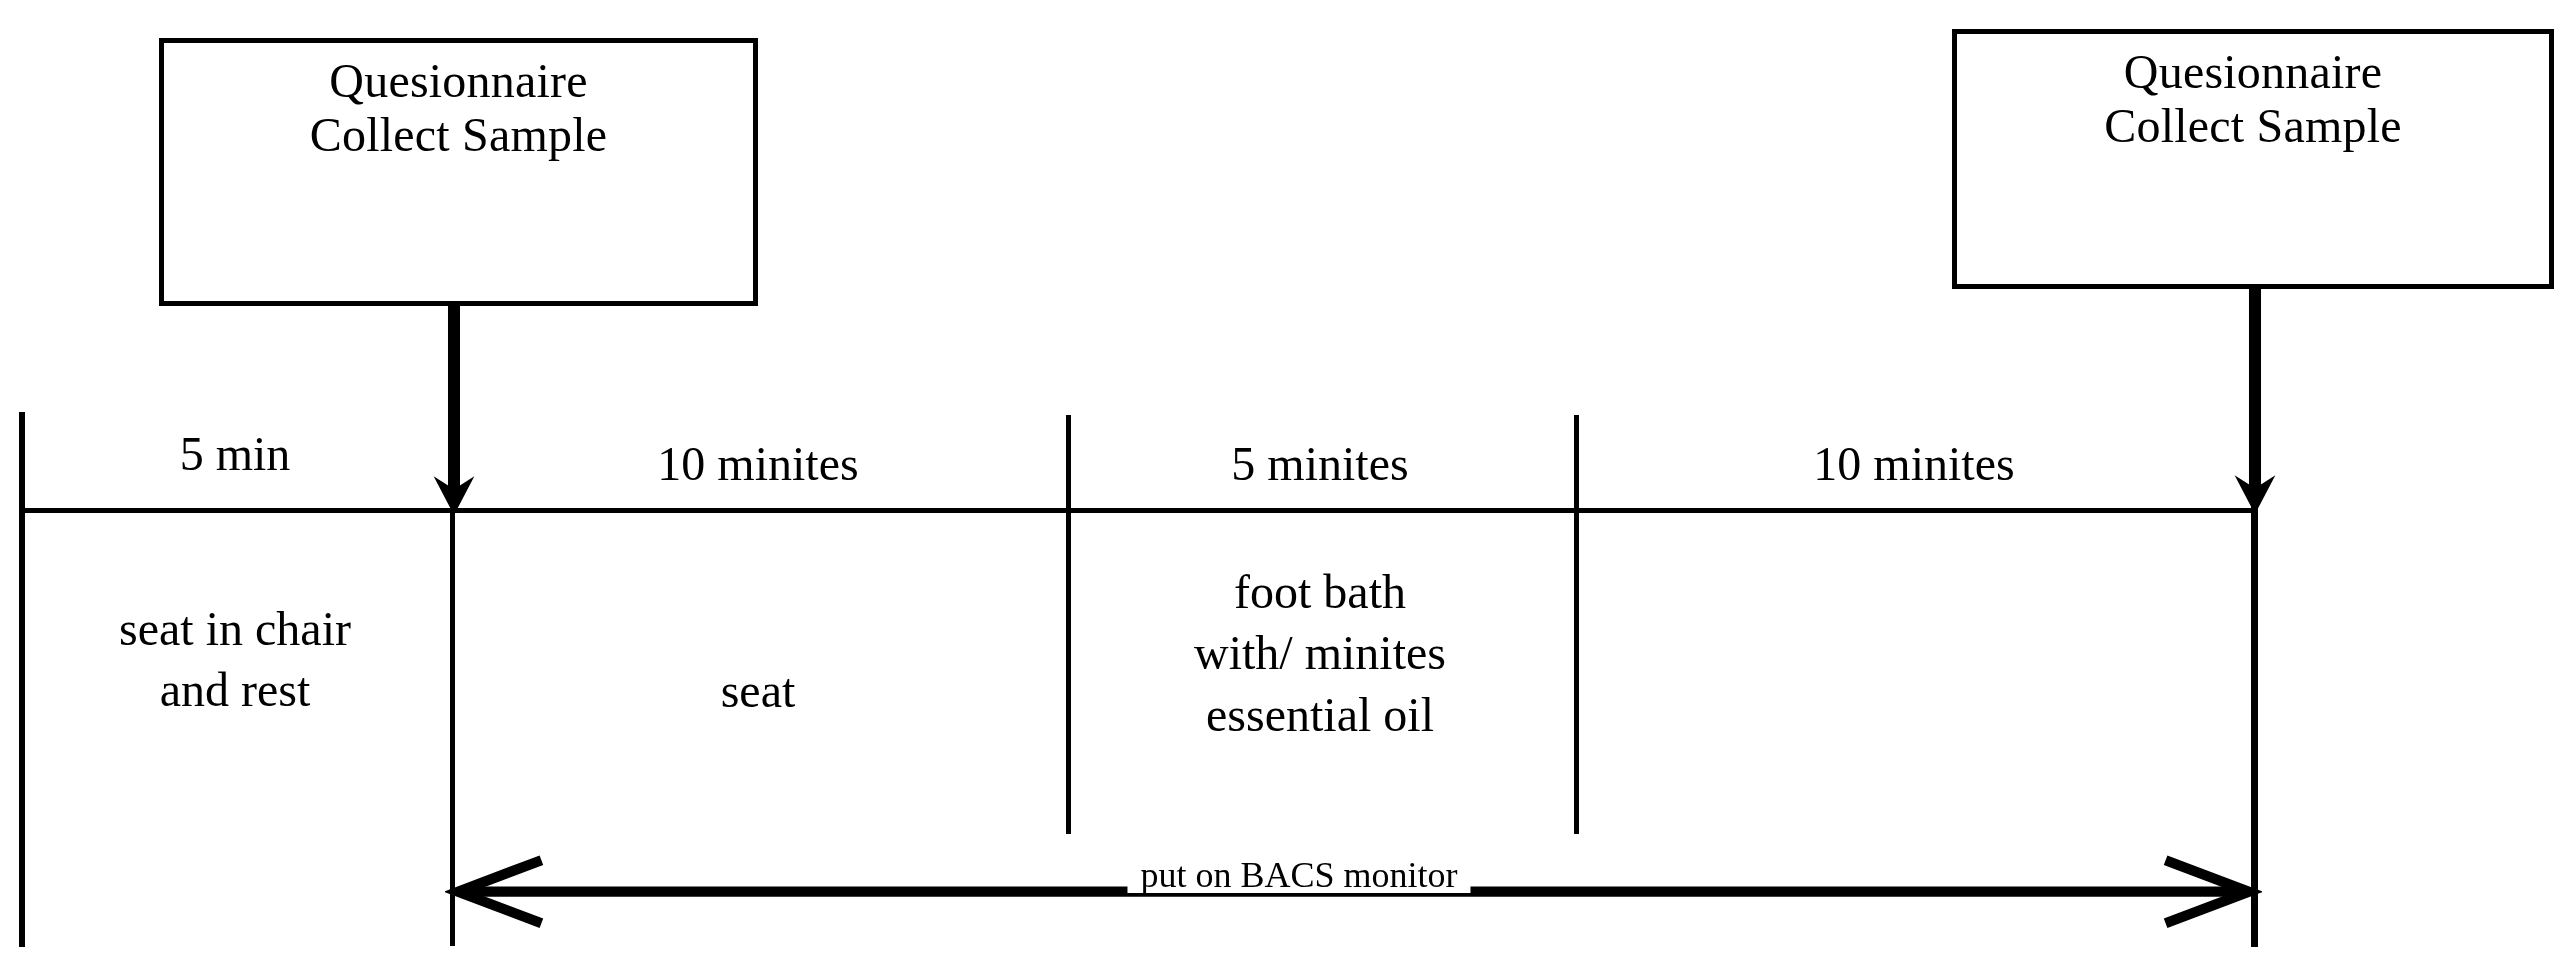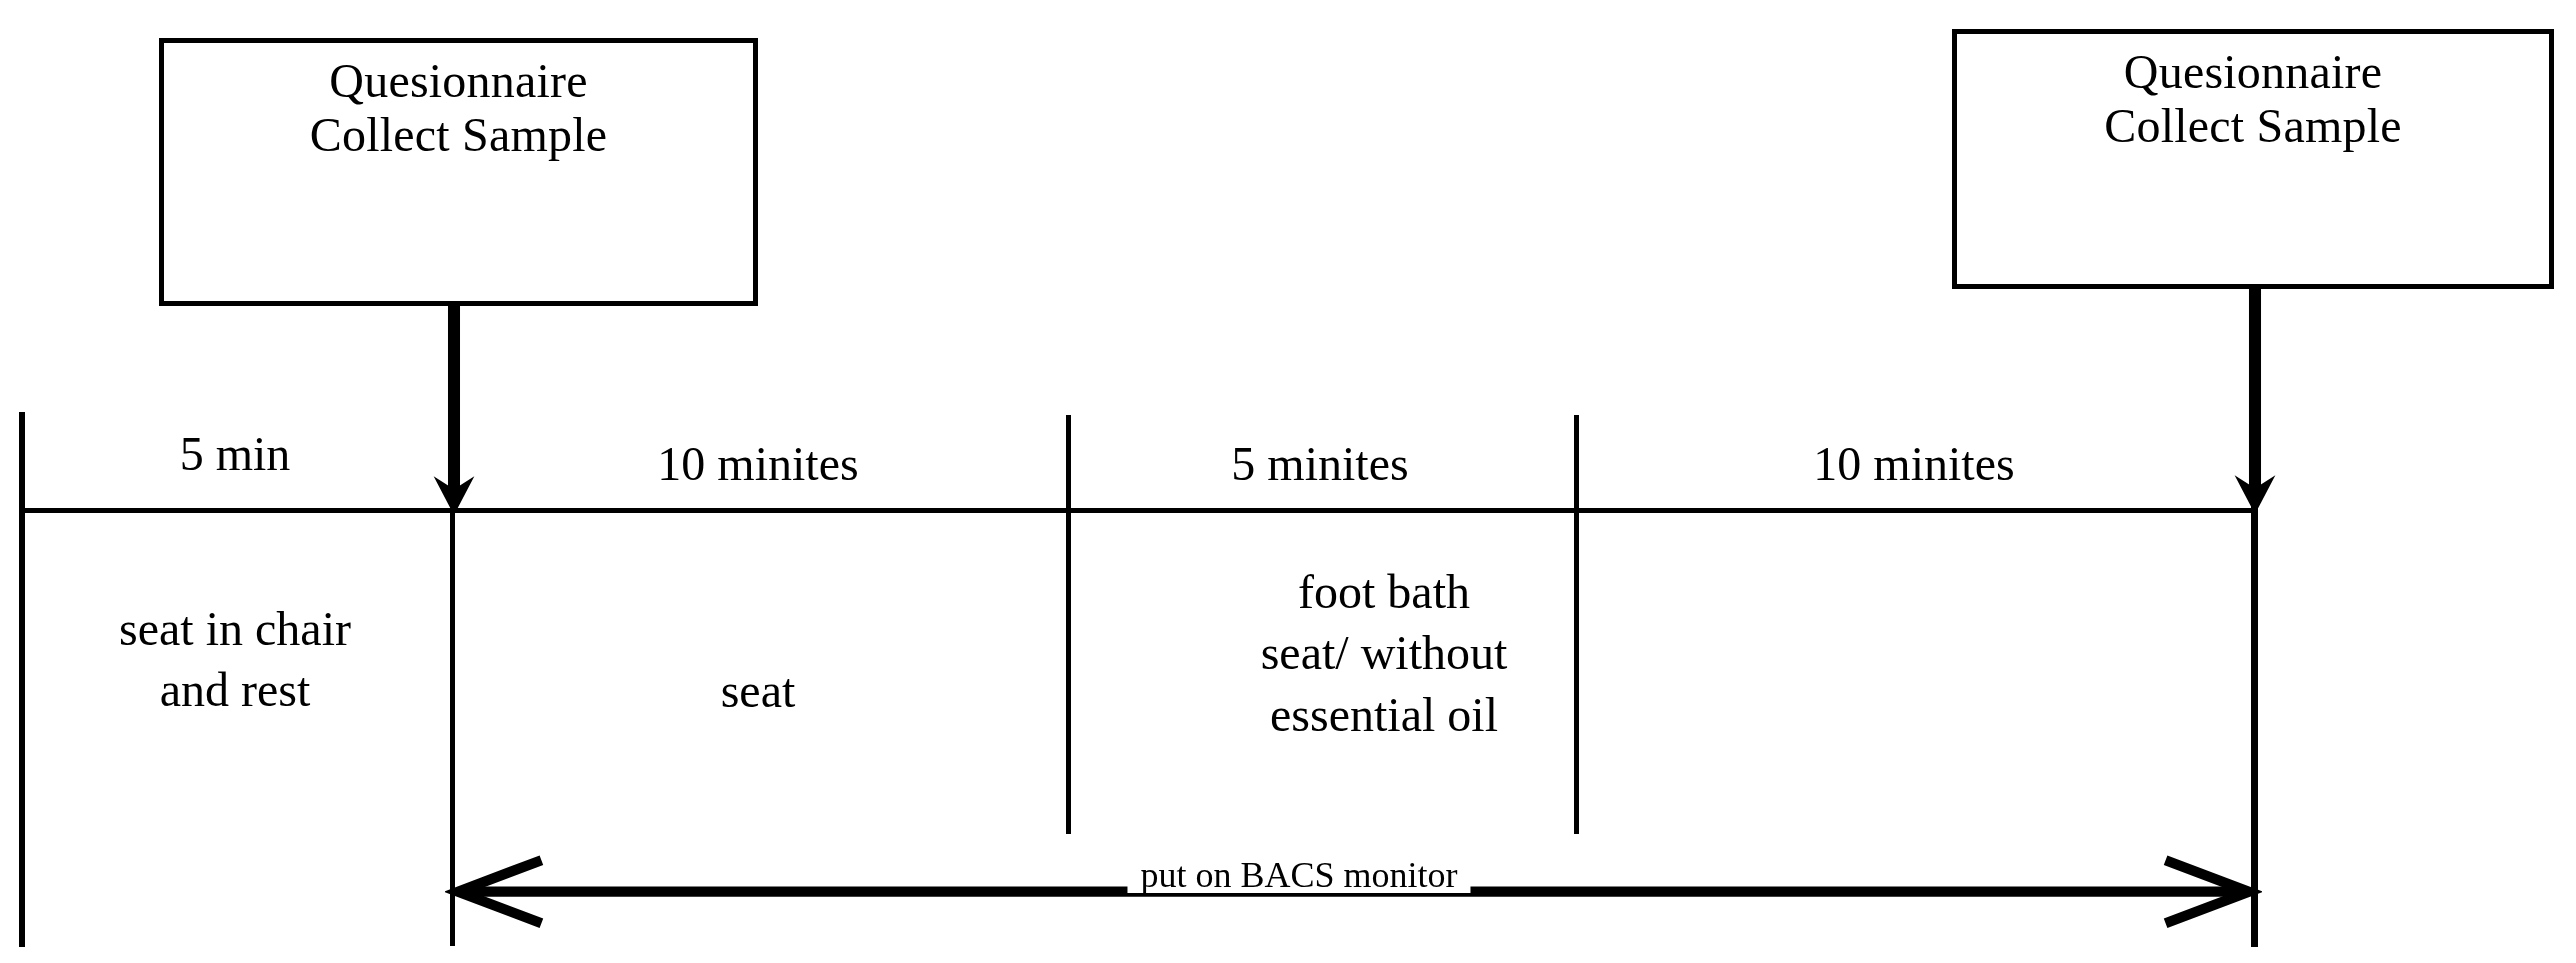--- a/index.html
+++ b/index.html
@@ -137,23 +137,23 @@
 
   <div class="activity-label" style="left:235px; top:598px;">
     <div>seat in chair</div>
     <div>and rest</div>
   </div>
 
   <div class="activity-label" style="left:758px; top:660px;">
     <div>seat</div>
   </div>
 
-  <div class="activity-label" style="left:1384px; top:561px;">
+  <div class="activity-label" style="left:1320px; top:561px;">
     <div>foot bath</div>
-    <div>seat/ without</div>
+    <div>with/ minites</div>
     <div>essential oil</div>
   </div>
 
 
   <svg id="bacs-arrow-svg" width="1817" height="93" viewBox="0 0 1960 100">
 
     <line x1="22" y1="47" x2="1938" y2="47" stroke="#000000" stroke-width="11"></line>
 
     <polyline points="104,13 14,47 104,81" fill="none" stroke="#000000" stroke-width="11" stroke-linecap="butt" stroke-linejoin="miter"></polyline>
 

